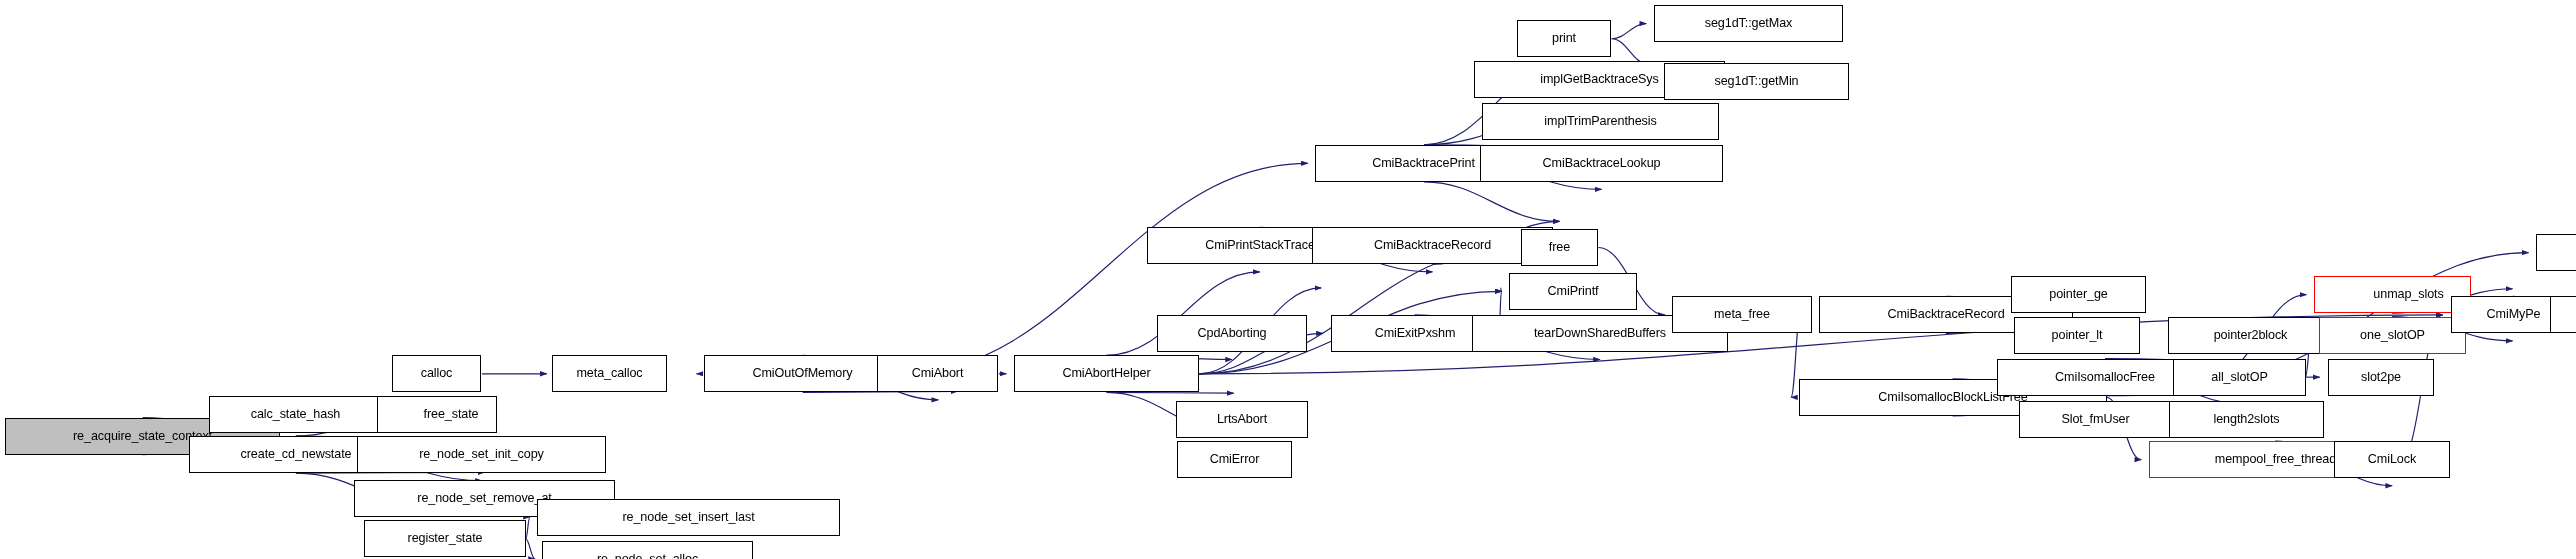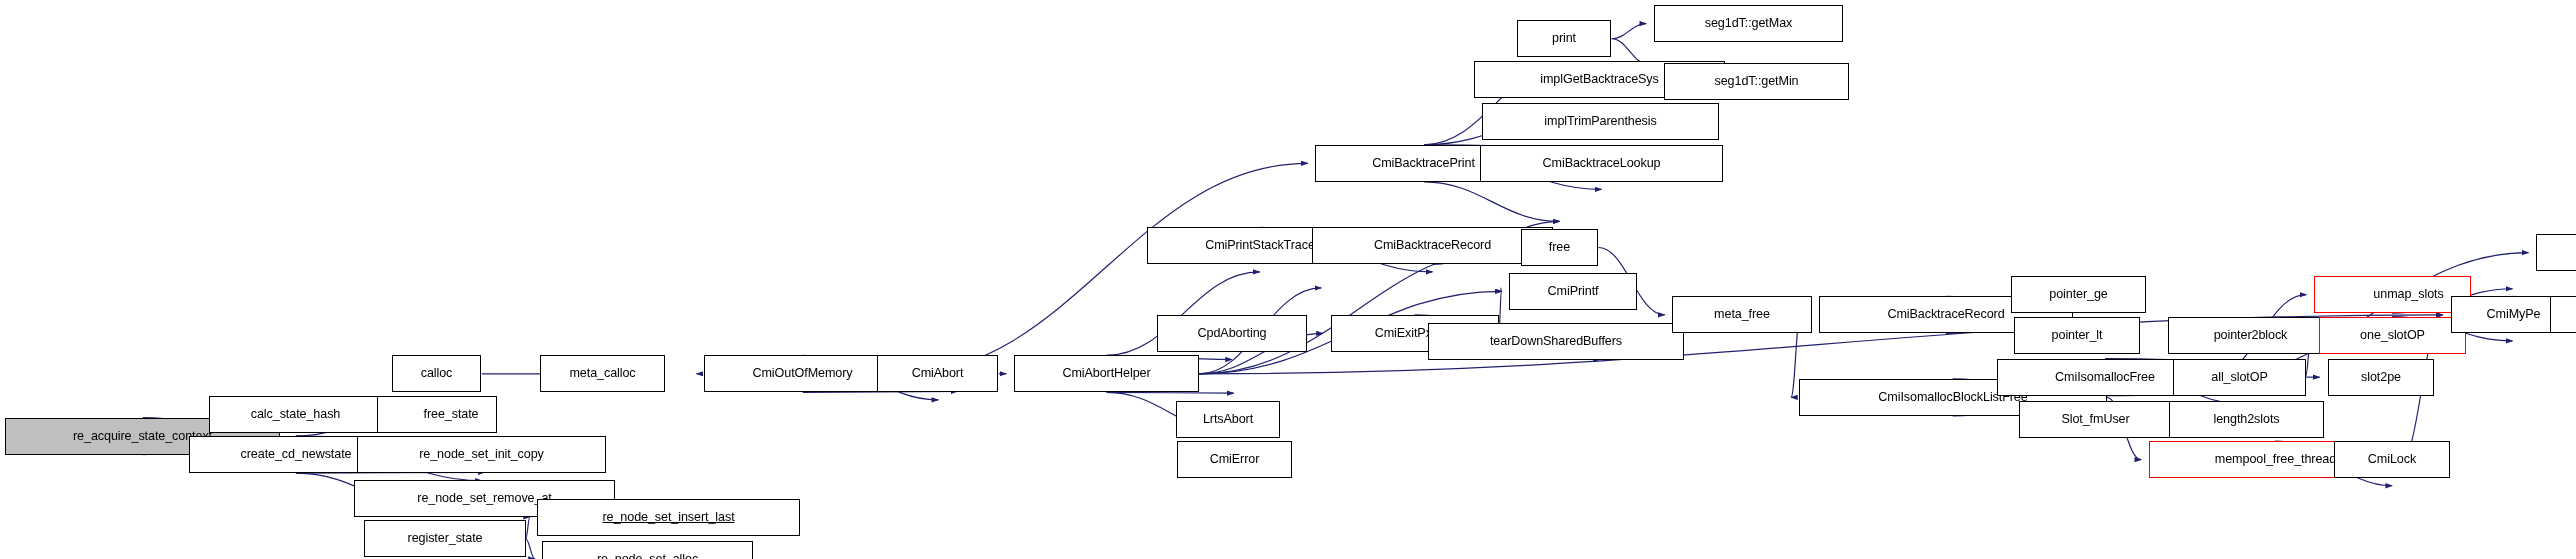--- a/index.html
+++ b/index.html
@@ -128,60 +128,60 @@
     </div>
     <div class="node" style="left: 357px; top: 436px; width: 249px; height: 37px;">
       <span>re_node_set_init_copy</span>
     </div>
     <div class="node" style="left: 354px; top: 480px; width: 261px; height: 37px;">
       <span>re_node_set_remove_at</span>
     </div>
     <div class="node" style="left: 364px; top: 520px; width: 162px; height: 37px;">
       <span>register_state</span>
     </div>
-    <div class="node" style="left: 537px; top: 499px; width: 263px; height: 37px; text-decoration: underline;">
+    <div class="node" style="left: 537px; top: 499px; width: 303px; height: 37px;">
       <span>re_node_set_insert_last</span>
     </div>
     <div class="node" style="left: 542px; top: 541px; width: 211px; height: 37px;">
       <span>re_node_set_alloc</span>
     </div>
-    <div class="node" style="left: 540px; top: 355px; width: 125px; height: 37px;">
+    <div class="node" style="left: 552px; top: 355px; width: 115px; height: 37px;">
       <span>meta_calloc</span>
     </div>
     <div class="node" style="left: 704px; top: 355px; width: 197px; height: 37px;">
       <span>CmiOutOfMemory</span>
     </div>
     <div class="node" style="left: 877px; top: 355px; width: 121px; height: 37px;">
       <span>CmiAbort</span>
     </div>
     <div class="node" style="left: 1014px; top: 355px; width: 185px; height: 37px;">
       <span>CmiAbortHelper</span>
     </div>
     <div class="node" style="left: 1147px; top: 227px; width: 226px; height: 37px;">
       <span>CmiPrintStackTrace</span>
     </div>
     <div class="node" style="left: 1157px; top: 315px; width: 150px; height: 37px;">
       <span>CpdAborting</span>
     </div>
     <div class="node" style="left: 1331px; top: 315px; width: 168px; height: 37px;">
       <span>CmiExitPxshm</span>
     </div>
-    <div class="node" style="left: 1176px; top: 401px; width: 104px; height: 37px;">
+    <div class="node" style="left: 1176px; top: 401px; width: 132px; height: 37px;">
       <span>LrtsAbort</span>
     </div>
     <div class="node" style="left: 1177px; top: 441px; width: 115px; height: 37px;">
       <span>CmiError</span>
     </div>
     <div class="node" style="left: 1315px; top: 145px; width: 217px; height: 37px; text-align: right;">
       <span>CmiBacktracePrint</span>
     </div>
     <div class="node" style="left: 1312px; top: 227px; width: 241px; height: 37px;">
       <span>CmiBacktraceRecord</span>
     </div>
-    <div class="node" style="left: 1428px; top: 315px; width: 256px; height: 37px; margin-top: 8px;">
+    <div class="node" style="left: 1472px; top: 315px; width: 256px; height: 37px;">
       <span>tearDownSharedBuffers</span>
     </div>
     <div class="node" style="left: 1517px; top: 20px; width: 94px; height: 37px;">
       <span>print</span>
     </div>
     <div class="node" style="left: 1474px; top: 61px; width: 251px; height: 37px;">
       <span>implGetBacktraceSys</span>
     </div>
     <div class="node" style="left: 1482px; top: 103px; width: 237px; height: 37px;">
       <span>implTrimParenthesis</span>

